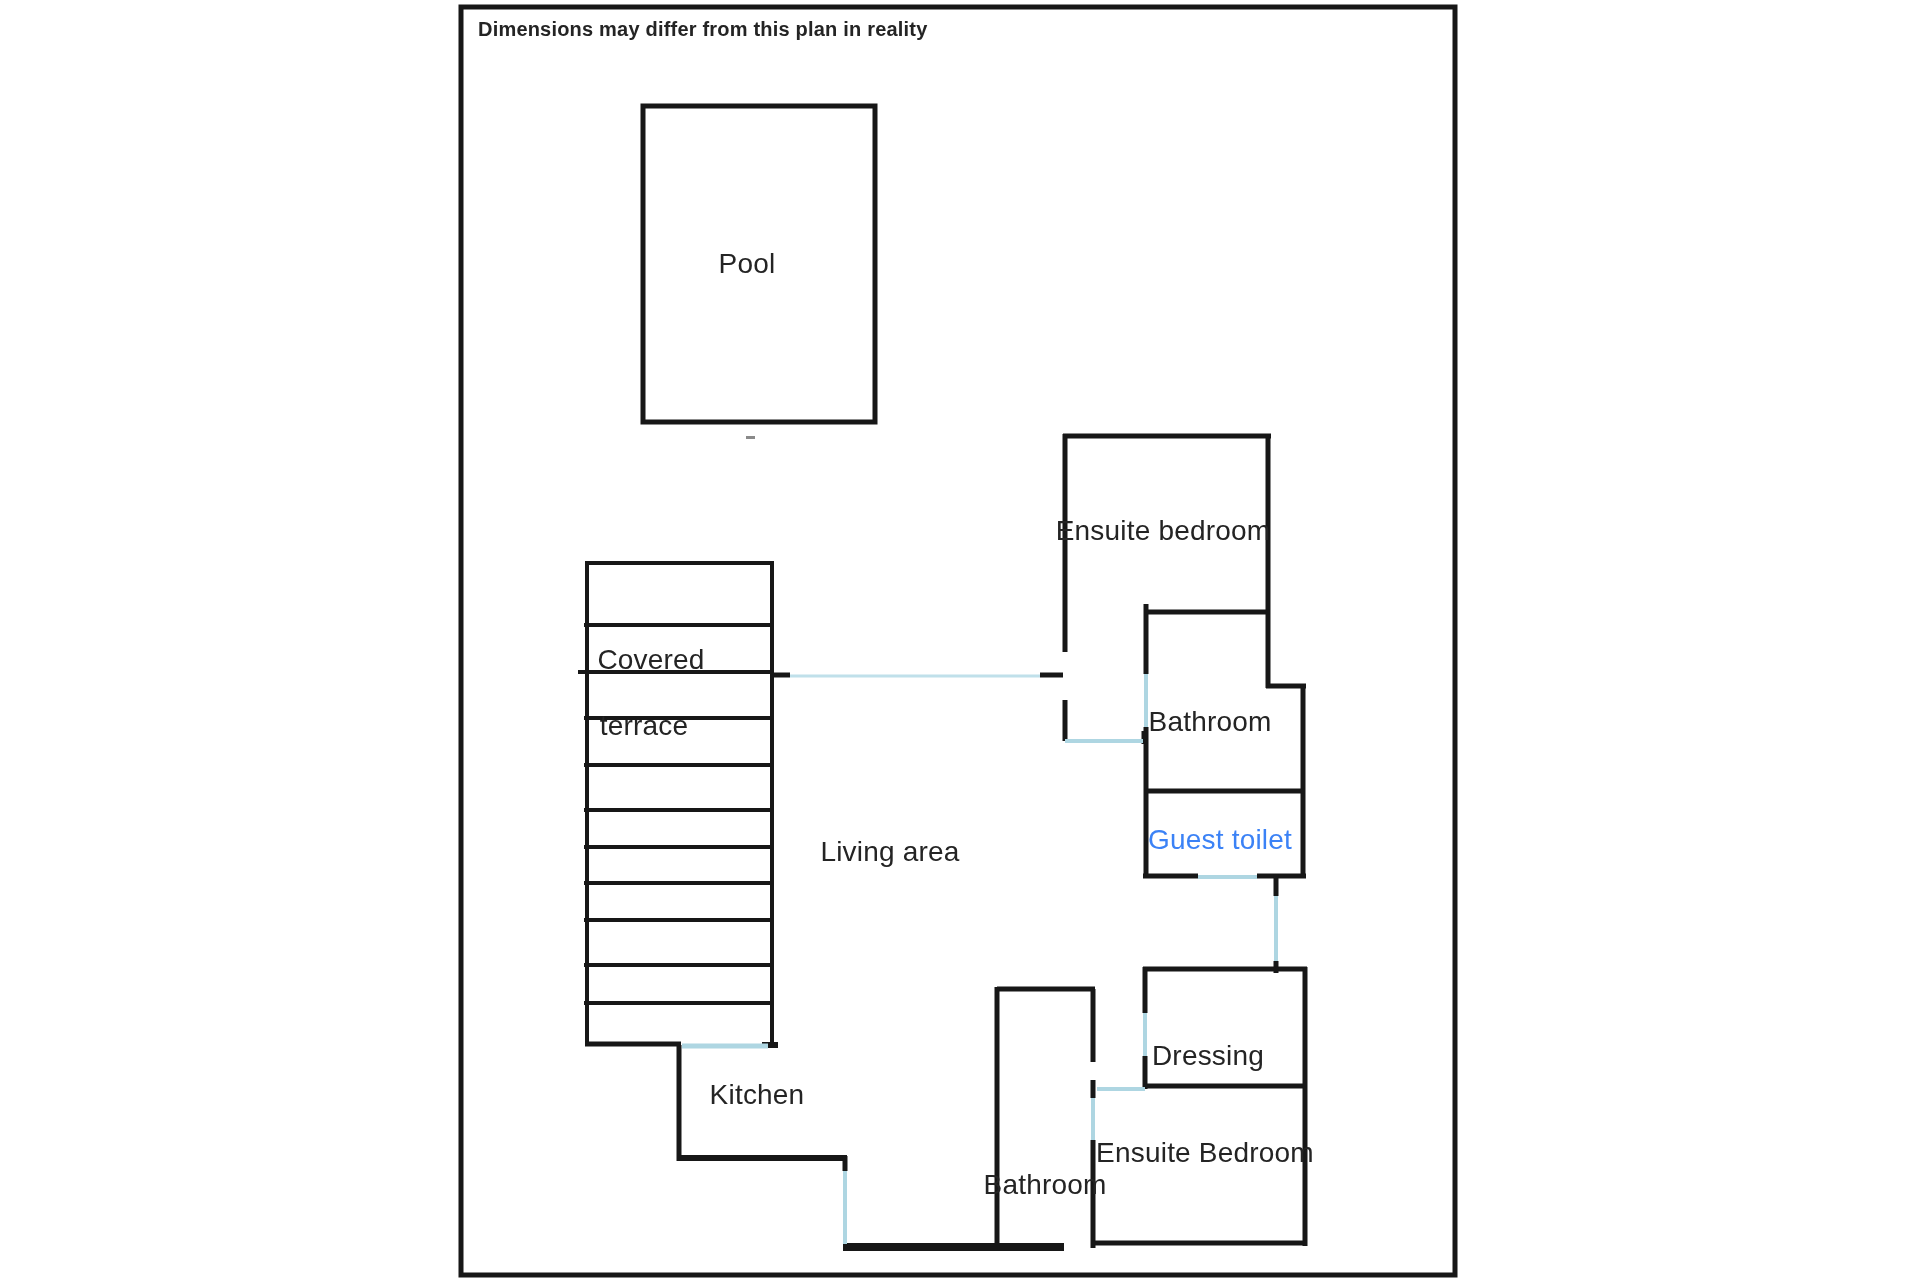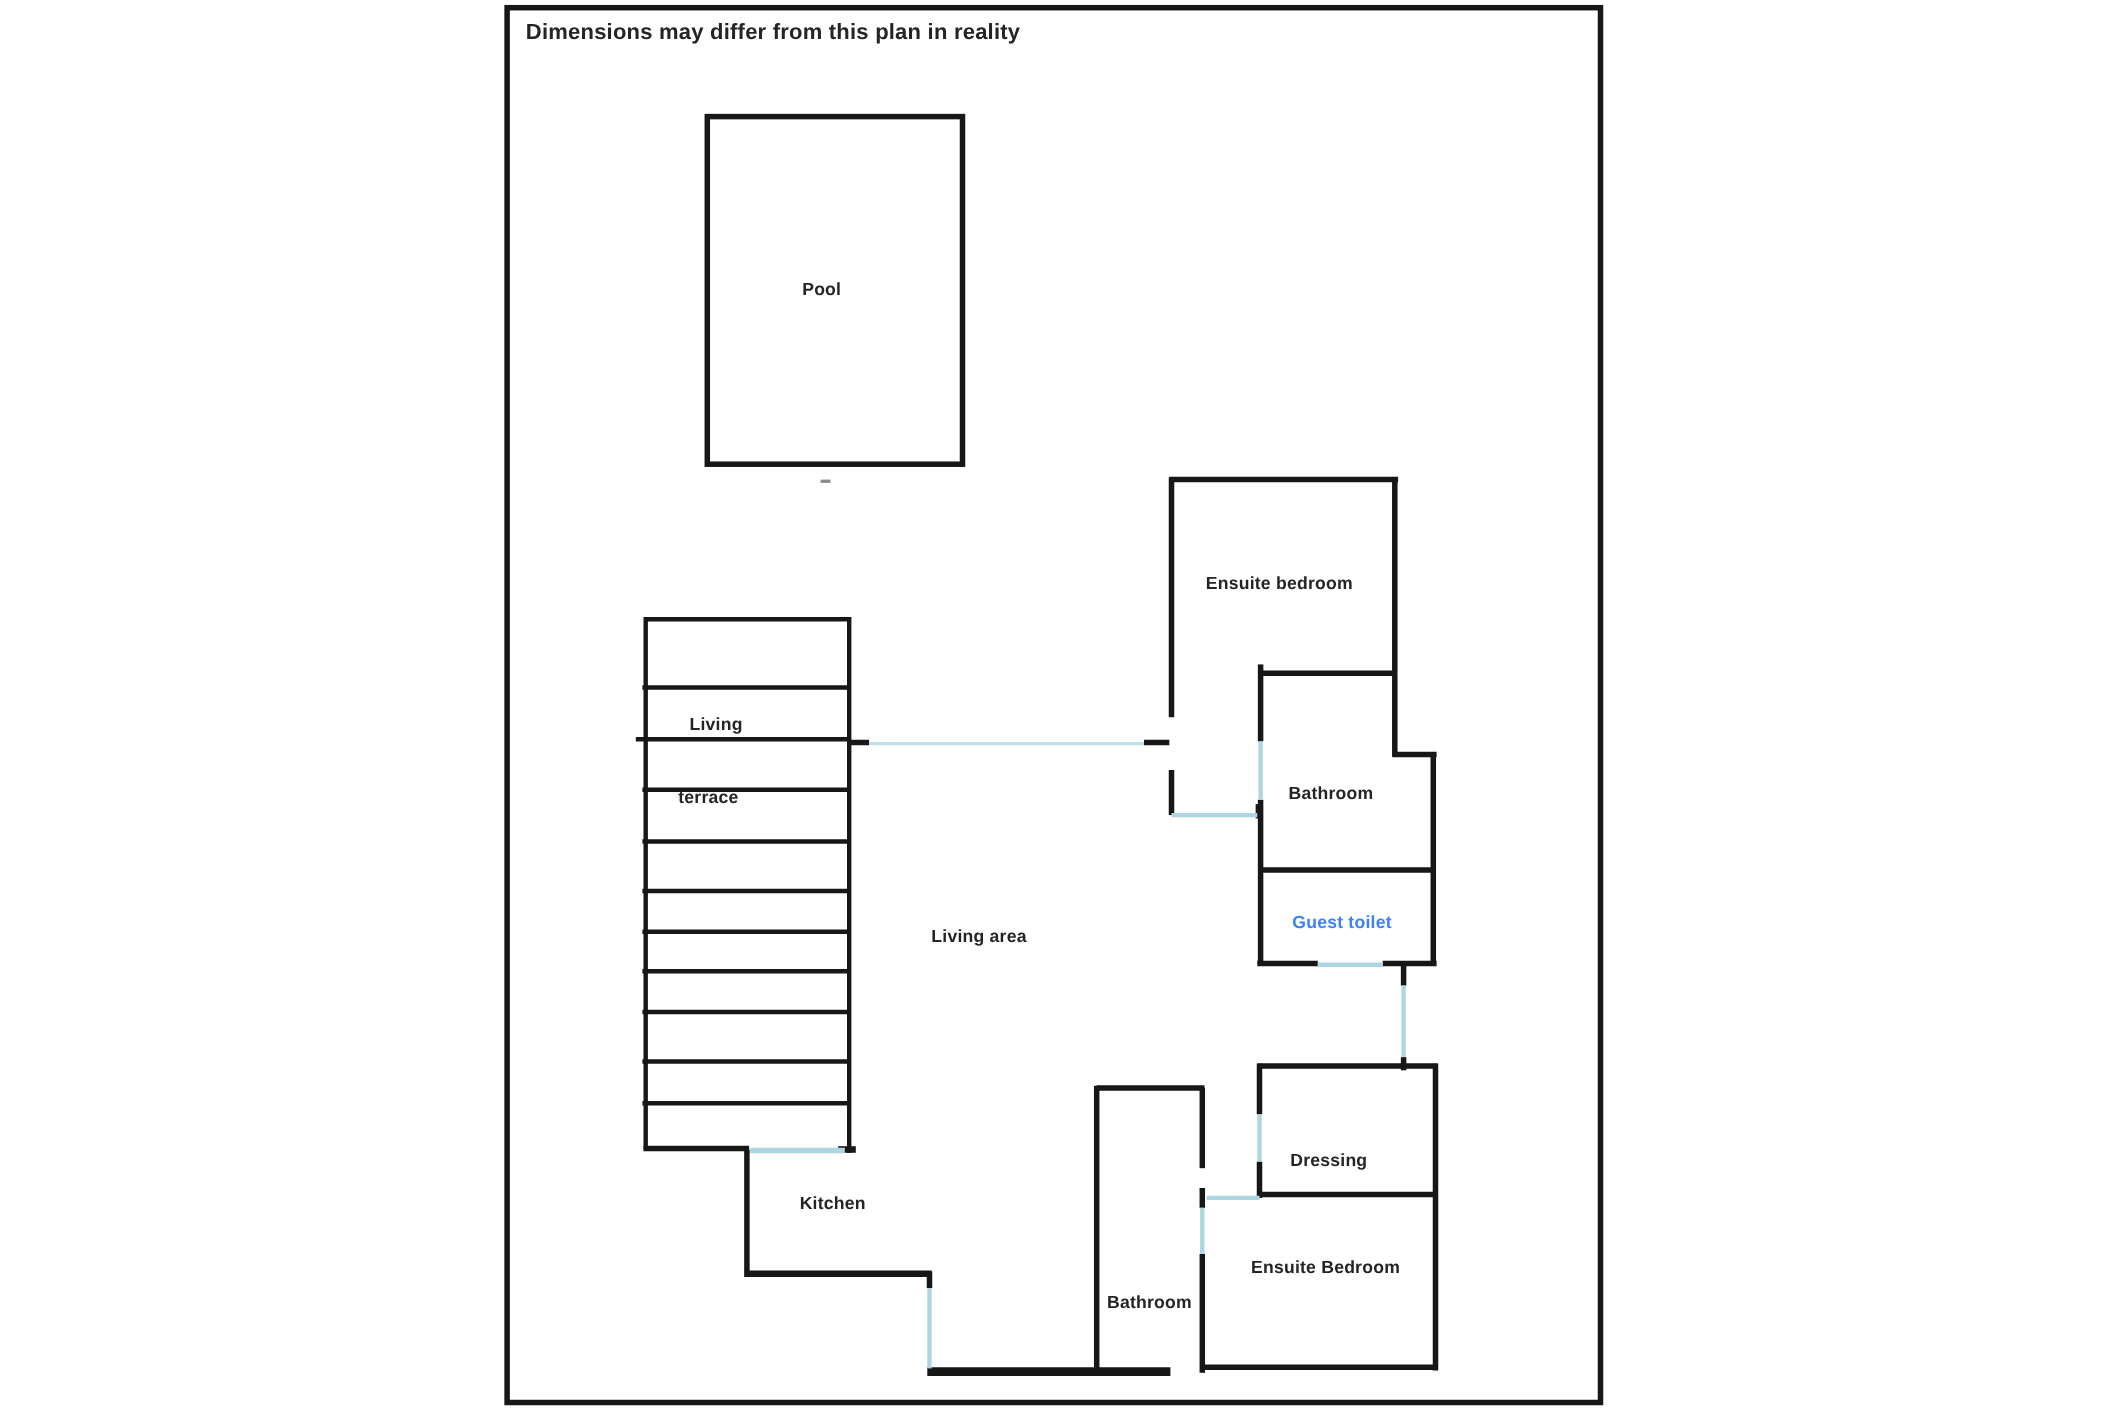--- a/index.html
+++ b/index.html
@@ -18,22 +18,22 @@
     background: #ffffff;
   }
   #plan-svg {
     position: absolute;
     left: 0;
     top: 0;
   }
   .room-label {
     position: absolute;
     transform: translate(-50%, -50%);
-    font-size: 16px;
-    font-weight: 700;
+    font-size: 28px;
+    font-weight: 400;
     color: #242424;
     white-space: nowrap;
     letter-spacing: 0.2px;
     user-select: none;
   }
   .note-label {
     position: absolute;
     font-size: 20px;
     font-weight: 700;
     color: #1c1c1c;
@@ -110,21 +110,21 @@
         <line x1="1093" y1="1098" x2="1093" y2="1140" stroke="#aed6e2" stroke-width="4"></line>
         <line x1="845" y1="1171" x2="845" y2="1244" stroke="#aed6e2" stroke-width="4"></line>
       </g>
     <rect id="artifact-dot" x="746" y="436" width="9" height="3" fill="#8a8a8a"></rect>
   </svg>
 
   <div class="note-label" id="note-label" style="left: 478px; top: 18px; color: rgb(36, 36, 36);">Dimensions may differ from this plan in reality</div>
 
   <div id="labels-layer">
       <div class="room-label" style="left: 747px; top: 264px; color: rgb(36, 36, 36);">Pool</div>
-      <div class="room-label" style="left: 651px; top: 660px; color: rgb(36, 36, 36);">Living</div>
+      <div class="room-label" style="left: 651px; top: 660px; color: rgb(36, 36, 36);">Covered</div>
       <div class="room-label" style="left: 644px; top: 726px; color: rgb(36, 36, 36);">terrace</div>
       <div class="room-label" style="left: 890px; top: 832px; color: rgb(36, 36, 36); margin-top: 20px;">Living area</div>
       <div class="room-label" style="left: 1163px; top: 531px; color: rgb(36, 36, 36);">Ensuite bedroom</div>
       <div class="room-label" style="left: 1210px; top: 722px; color: rgb(36, 36, 36);">Bathroom</div>
       <div class="room-label" style="left: 1220px; top: 840px; color: #3b82f6;">Guest toilet</div>
       <div class="room-label" style="left: 1208px; top: 1023px; color: rgb(36, 36, 36); margin-top: 33px;">Dressing</div>
       <div class="room-label" style="left: 1205px; top: 1153px; color: rgb(36, 36, 36);">Ensuite Bedroom</div>
       <div class="room-label" style="left: 1045px; top: 1185px; color: rgb(36, 36, 36);">Bathroom</div>
       <div class="room-label" style="left: 757px; top: 1095px; color: rgb(36, 36, 36);">Kitchen</div>
     </div>

